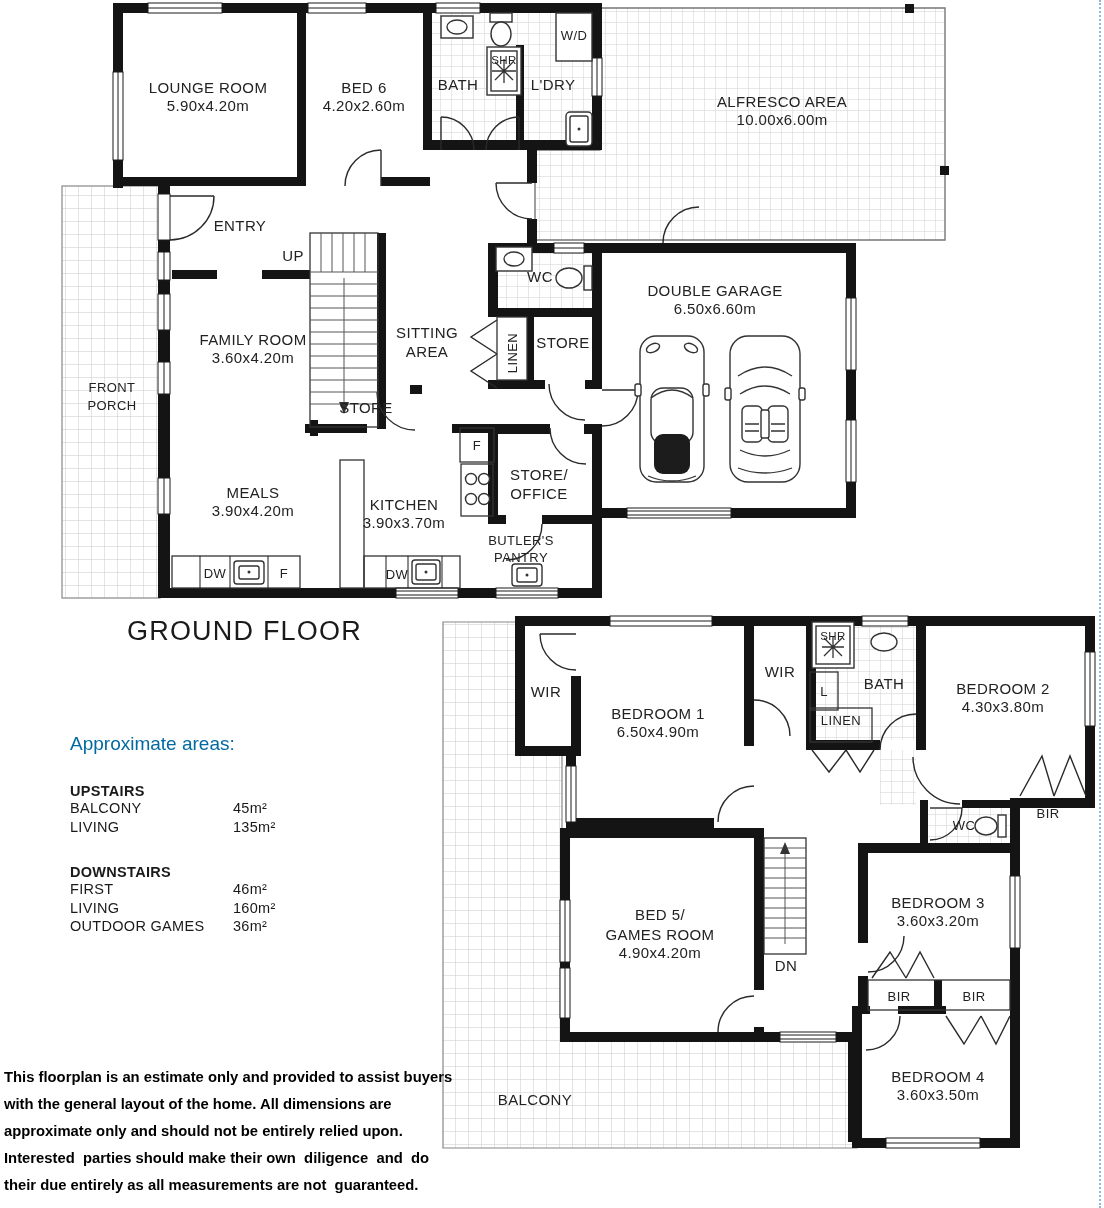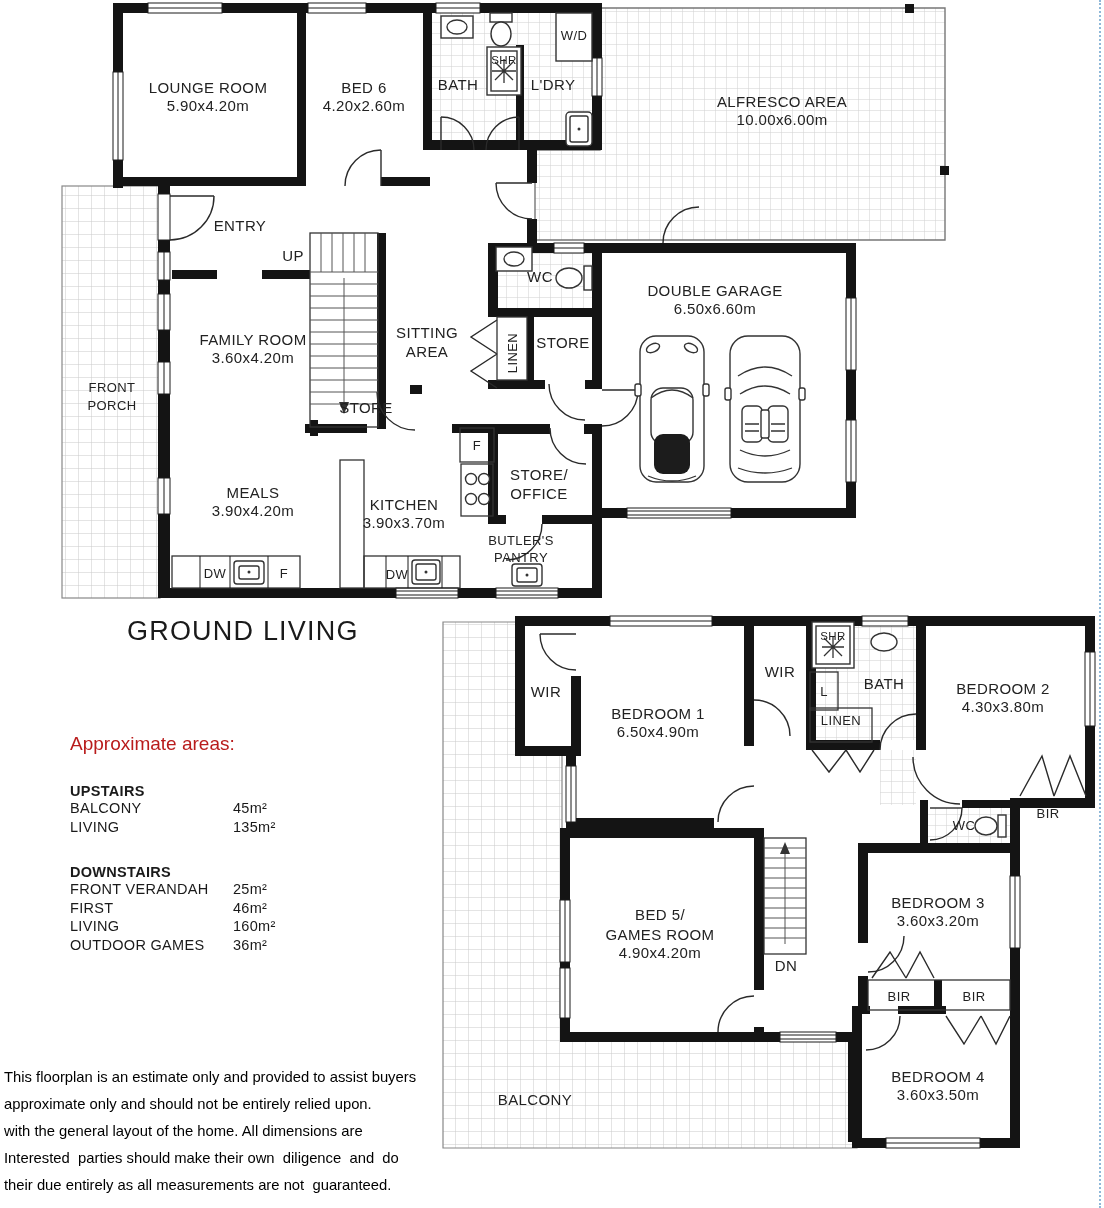--- a/index.html
+++ b/index.html
@@ -13,26 +13,26 @@
   .thin{fill:none;stroke:#333;stroke-width:1.3;}
   .tread{stroke:#555;stroke-width:1;}
   .fix{fill:#fff;stroke:#333;stroke-width:1.4;}
   .chev{fill:none;stroke:#2a2a2a;stroke-width:1.4;}
   .lbl{font-family:"Liberation Sans",sans-serif;font-size:15px;fill:#222;
        letter-spacing:.4px;text-anchor:middle;}
   .sm{font-size:13px;}
   .tiny{font-size:11.5px;}
   .floor-title{position:absolute;font-size:27px;letter-spacing:1.2px;color:#1a1a1a;}
   #areas{position:absolute;left:70px;top:733px;width:300px;}
-  #areas .a-title{font-size:19px;margin-bottom:20px;color:#b91c1c;}
+  #areas .a-title{font-size:19px;margin-bottom:20px;color:#0369a1;}
   #areas .a-head{font-weight:bold;font-size:14.5px;margin-top:28px;letter-spacing:.3px;}
   #areas .a-row{display:flex;font-size:14.5px;line-height:18.5px;letter-spacing:.3px;}
   #areas .a-row .a-lab{width:163px;}
   #disclaimer{position:absolute;left:4px;top:1064px;width:440px;font-size:14.8px;
-              line-height:27px;color:#000;}
+              line-height:27px;color:#000;font-weight:bold;}
   #disclaimer div{white-space:pre;}
   #page-edge{position:absolute;right:3px;top:0;height:100%;border-left:2px dotted #8fb8d8;}
 </style>
 </head>
 <body>
 
 <div id="page">
 
 <svg id="plan-svg" width="1104" height="1208" viewBox="0 0 1104 1208">
   <defs>
@@ -419,56 +419,52 @@
       <text class="lbl" x="938" y="926">3.60x3.20m</text>
       <text class="lbl sm" x="899" y="1001">BIR</text>
       <text class="lbl sm" x="974" y="1001">BIR</text>
       <text class="lbl" x="938" y="1082">BEDROOM 4</text>
       <text class="lbl" x="938" y="1100">3.60x3.50m</text>
       <text class="lbl" x="535" y="1105">BALCONY</text>
     </g>
   </g>
 </svg>
 
-<div class="floor-title" style="left:127px;top:616px;">GROUND LIVING</div>
+<div class="floor-title" style="left:127px;top:616px;">GROUND FLOOR</div>
 <div class="floor-title" style="left:629px;top:1230px;text-align:right;">FIRST FLOOR</div>
 
 <div id="areas">
   <div class="a-title">Approximate areas:</div>
   <div class="a-head">UPSTAIRS</div>
   <div class="a-row">
     <span class="a-lab">BALCONY</span>
     <span class="a-val">45m²</span>
   </div>
   <div class="a-row">
     <span class="a-lab">LIVING</span>
     <span class="a-val">135m²</span>
   </div>
   <div class="a-head">DOWNSTAIRS</div>
   <div class="a-row">
-    <span class="a-lab">FRONT VERANDAH</span>
-    <span class="a-val">25m²</span>
-  </div>
-  <div class="a-row">
     <span class="a-lab">FIRST</span>
     <span class="a-val">46m²</span>
   </div>
   <div class="a-row">
     <span class="a-lab">LIVING</span>
     <span class="a-val">160m²</span>
   </div>
   <div class="a-row">
     <span class="a-lab">OUTDOOR GAMES</span>
     <span class="a-val">36m²</span>
   </div>
 </div>
 
 <div id="disclaimer">
   <div>This floorplan is an estimate only and provided to assist buyers</div>
+  <div>with the general layout of the home. All dimensions are</div>
   <div>approximate only and should not be entirely relied upon.</div>
-  <div>with the general layout of the home. All dimensions are</div>
   <div>Interested  parties should make their own  diligence  and  do</div>
   <div>their due entirely as all measurements are not  guaranteed.</div>
 </div>
 
 <div id="page-edge"></div>
 
 </div>
 
 </body></html>

